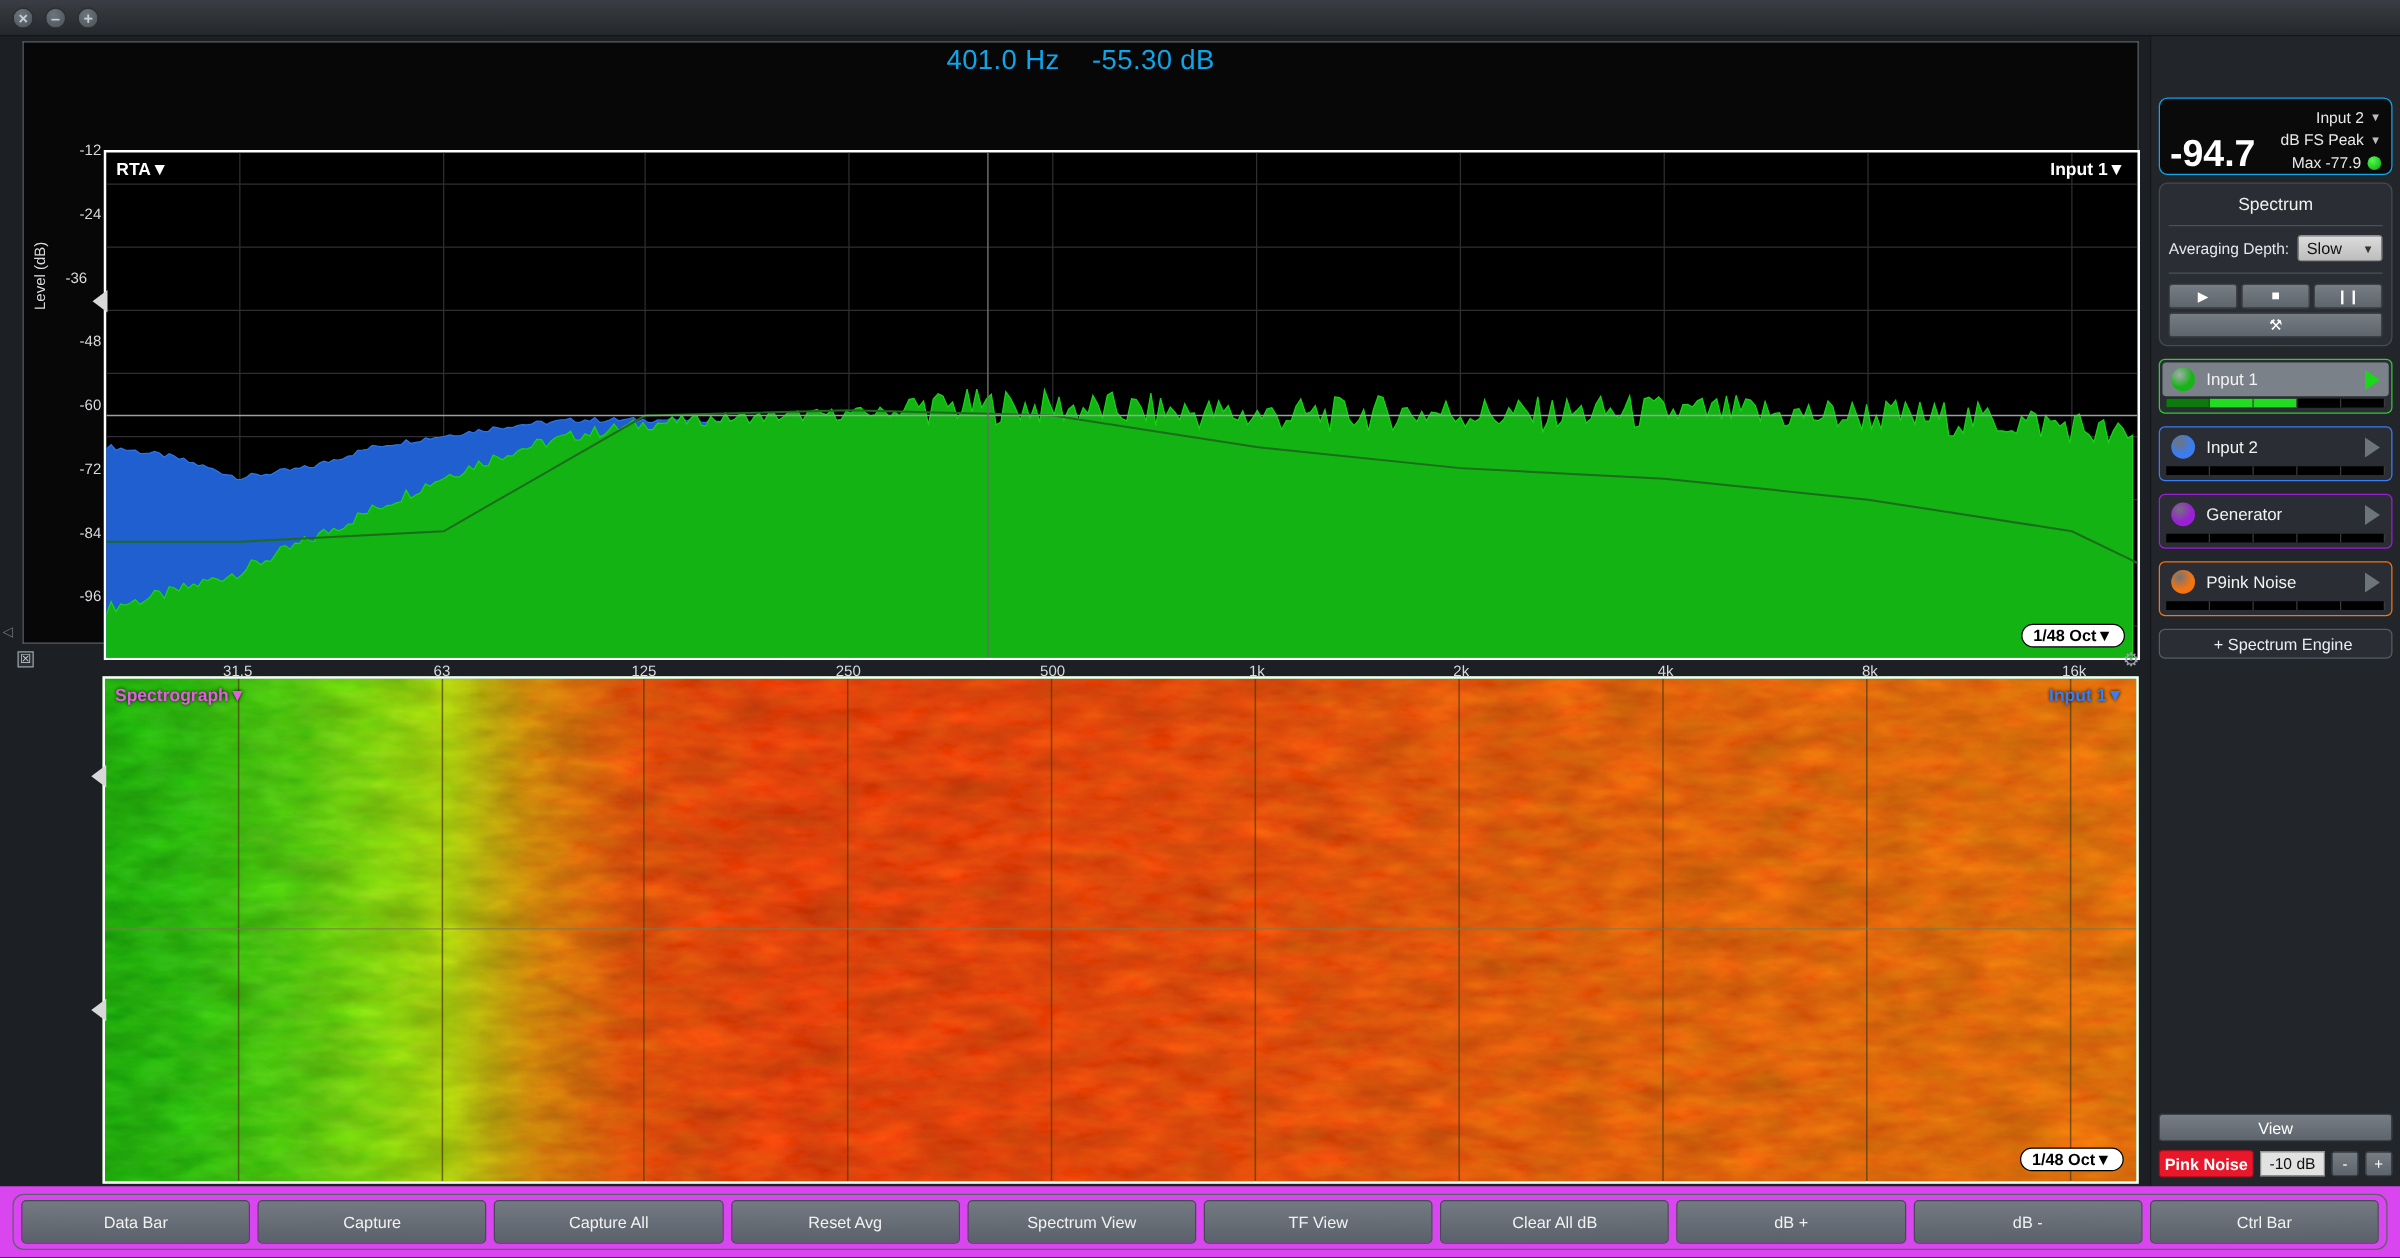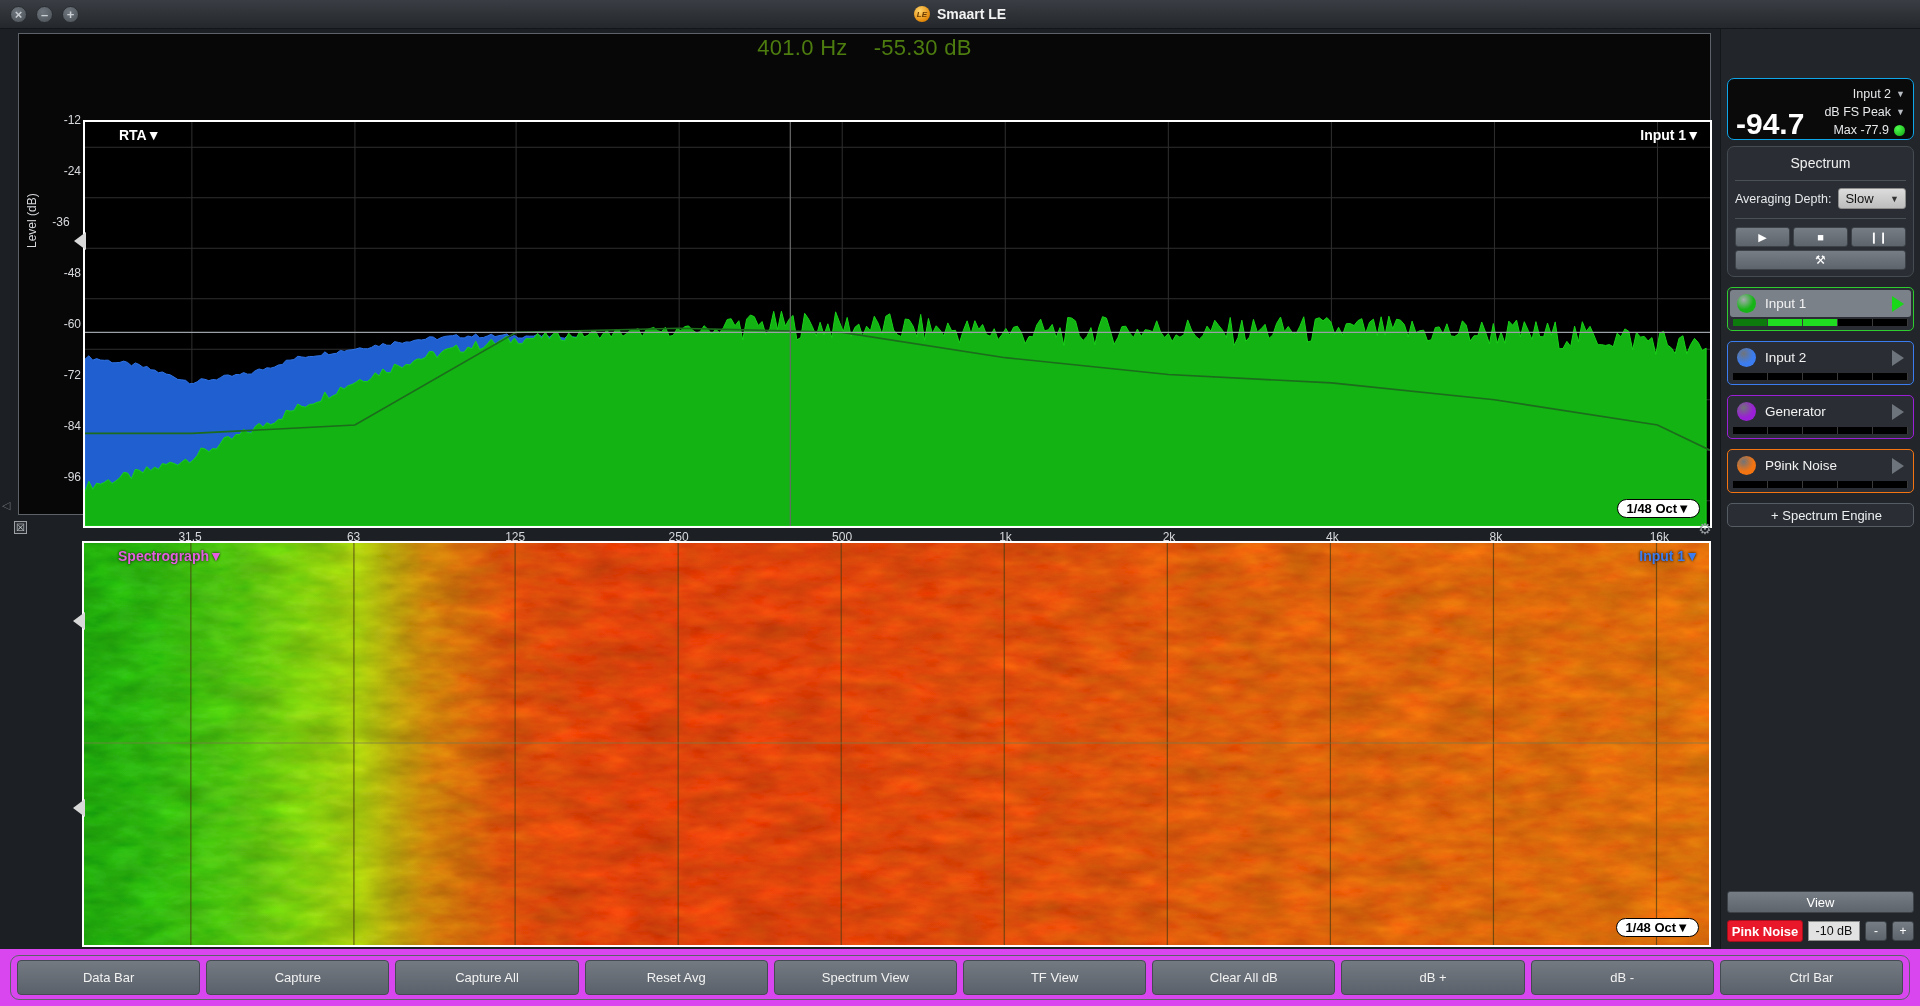--- a/index.html
+++ b/index.html
@@ -50,21 +50,21 @@
     padding: 5px 6px;
   }
 
   
   .readout {
     position: absolute; left: 18px; top: 4px; width: 1693px; height: 28px;
     background: #070707;
     border: 1px solid #5c6268; border-bottom: none;
     display: flex; align-items: center; justify-content: center; gap: 26px;
   }
-  .readout .val { color: #4d7c0f; font-size: 22px; letter-spacing: .3px; }
+  .readout .val { color: #0ea5e9; font-size: 22px; letter-spacing: .3px; }
 
   
   .rta-wrap {
     position: absolute; left: 18px; top: 31px; width: 1693px; height: 455px;
     background: #070707;
     border: 1px solid #5c6268; border-top: none;
   }
   .axis-y-title {
     position: absolute; left: 6px; top: 188px;
     transform: rotate(-90deg); transform-origin: left top;
@@ -80,21 +80,20 @@
   .plot {
     position: absolute; left: 64px; top: 60px; width: 1629px; height: 408px;
     background: #000; border: 2px solid #ffffff;
     overflow: hidden;
   }
   .plot-inner { position: absolute; inset: 0; }
   .chart-header {
     position: absolute; left: 8px; top: 5px;
     font-size: 14px; font-weight: bold; color: #ffffff; z-index: 6;
     text-shadow: 0 0 3px #000;
-    margin-left: 26px;
   }
   .chart-header-right {
     position: absolute; right: 10px; top: 5px;
     font-size: 14px; font-weight: bold; color: #ffffff; z-index: 6;
     text-shadow: 0 0 3px #000;
   }
   .oct-badge {
     position: absolute; right: 10px; bottom: 8px; z-index: 7;
     background: #fff; color: #000; font-size: 13px; font-weight: bold;
     border-radius: 10px; padding: 1px 9px; border: 1px solid #000;
@@ -253,24 +252,20 @@
 </head>
 <body>
 
 <div id="app">
 
   <div class="titlebar">
     <div class="tb-buttons">
       <div class="tb-btn">×</div>
       <div class="tb-btn">–</div>
       <div class="tb-btn">+</div>
-    </div>
-    <div class="tb-title">
-      <span class="app-icon">LE</span>
-      <span>Smaart LE</span>
     </div>
   </div>
 
   <div class="workspace">
 
     <div class="readout">
       <span class="val">401.0 Hz</span>
       <span class="val">-55.30 dB</span>
     </div>
 

